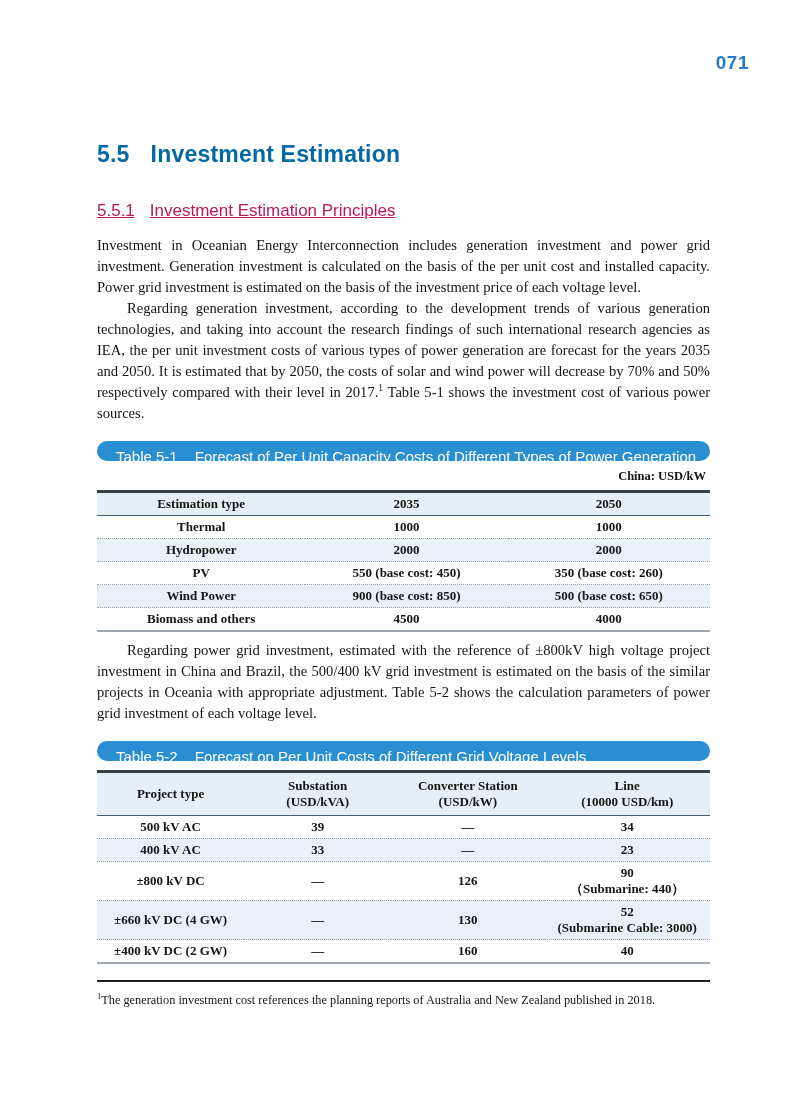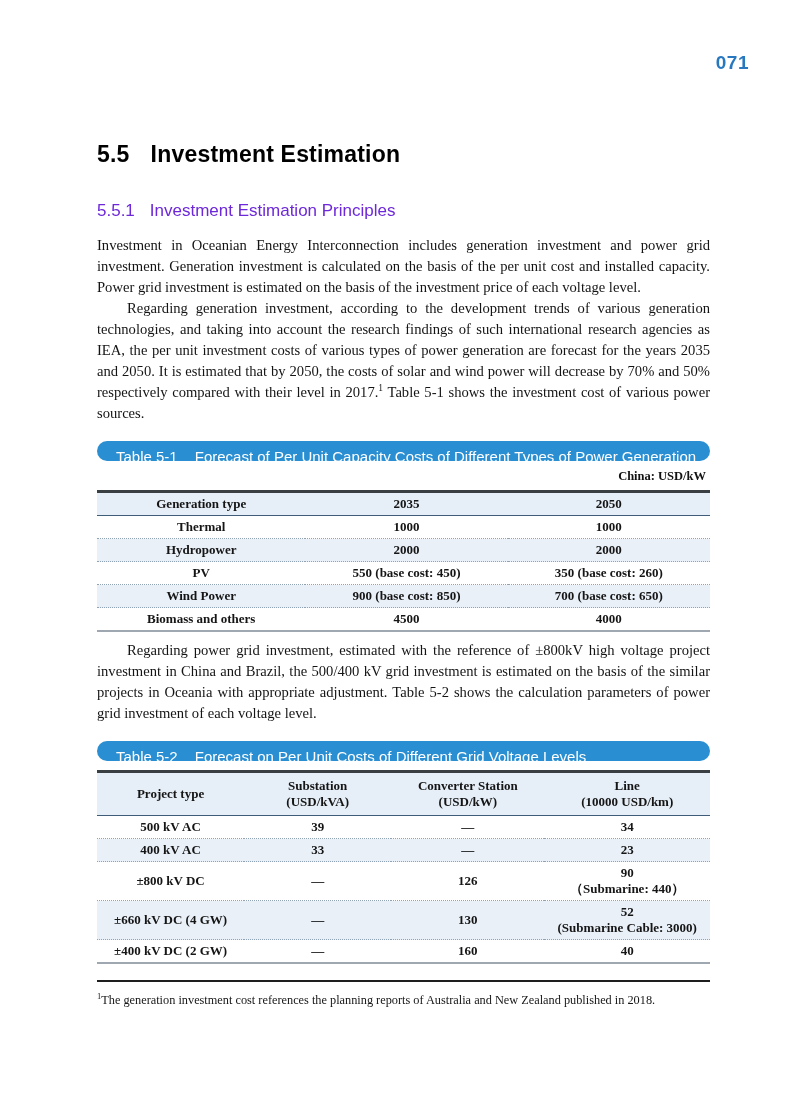--- a/index.html
+++ b/index.html
@@ -28,30 +28,31 @@
     position: absolute;
     left: 97px;
     top: 0;
     width: 613px;
   }
   h1.section-heading {
     margin-top: 141px;
     font-family: "Liberation Sans", sans-serif;
     font-size: 23px;
     font-weight: 700;
-    color: #000000;
+    color: #0369a1;
     letter-spacing: 0.2px;
   }
   h1 .num { margin-right: 21px; }
   h2.subsection-heading {
     margin-top: 33px;
     font-family: "Liberation Sans", sans-serif;
     font-size: 17px;
     font-weight: 400;
-    color: #6d28d9;
+    color: #be185d;
+    text-decoration: underline;
   }
   h2 .num { margin-right: 15px; }
   .body-p {
     margin-top: 14px;
     font-size: 14.6px;
     line-height: 21px;
     text-align: justify;
     color: #141414;
   }
   .body-p.no-gap { margin-top: 0; }
@@ -153,21 +154,21 @@
 
     <div class="t1-wrap">
       <table class="data-table t1" id="table1">
         <colgroup>
             <col>
             <col>
             <col>
           </colgroup>
       <thead>
             <tr>
-              <th>Generation type</th>
+              <th>Estimation type</th>
               <th>2035</th>
               <th>2050</th>
             </tr>
           </thead>
           <tbody>
             <tr>
               <td>Thermal</td>
               <td>1000</td>
               <td>1000</td>
             </tr>
@@ -177,21 +178,21 @@
               <td>2000</td>
             </tr>
             <tr>
               <td>PV</td>
               <td>550 (base cost: 450)</td>
               <td>350 (base cost: 260)</td>
             </tr>
             <tr>
               <td>Wind Power</td>
               <td>900 (base cost: 850)</td>
-              <td>700 (base cost: 650)</td>
+              <td>500 (base cost: 650)</td>
             </tr>
             <tr>
               <td>Biomass and others</td>
               <td>4500</td>
               <td>4000</td>
             </tr>
           </tbody>
         </table>
     </div>
 

